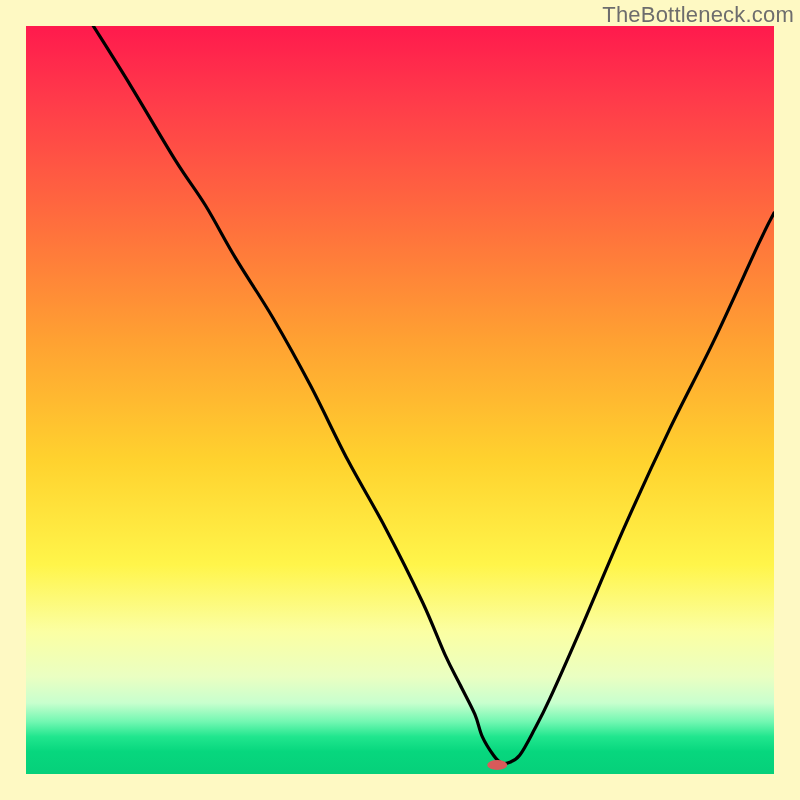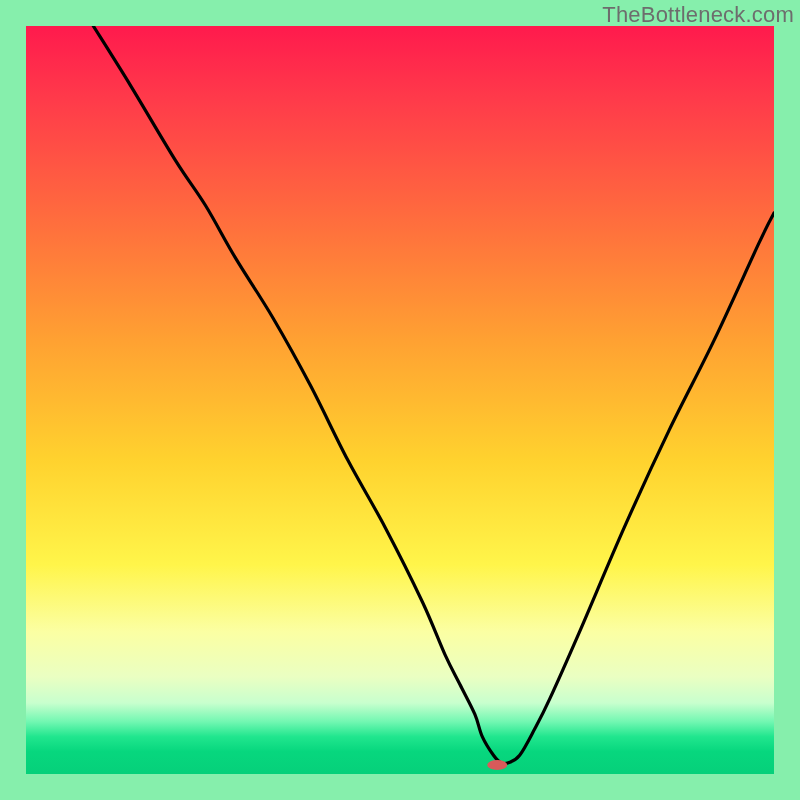--- a/index.html
+++ b/index.html
@@ -8,21 +8,21 @@
     width: 800px;
     height: 800px;
     background: #000;
     overflow: hidden;
     font-family: Arial, Helvetica, sans-serif;
   }
   .stage {
     position: relative;
     width: 800px;
     height: 800px;
-    background: #86efac;
+    background: #fef9c3;
     text-align: right;
   }
   .plot {
     position: absolute;
     left: 26px;
     top: 26px;
     width: 748px;
     height: 748px;
     overflow: hidden;
   }

